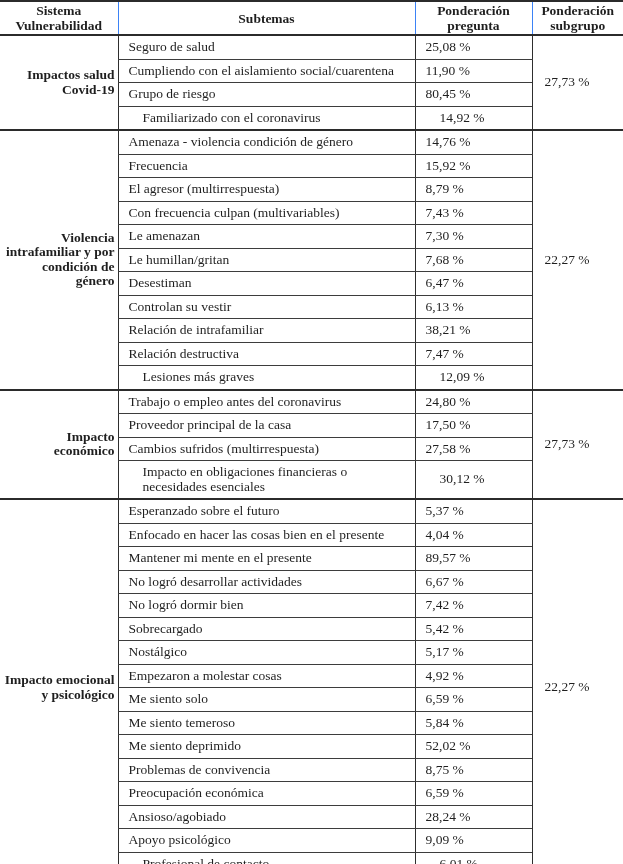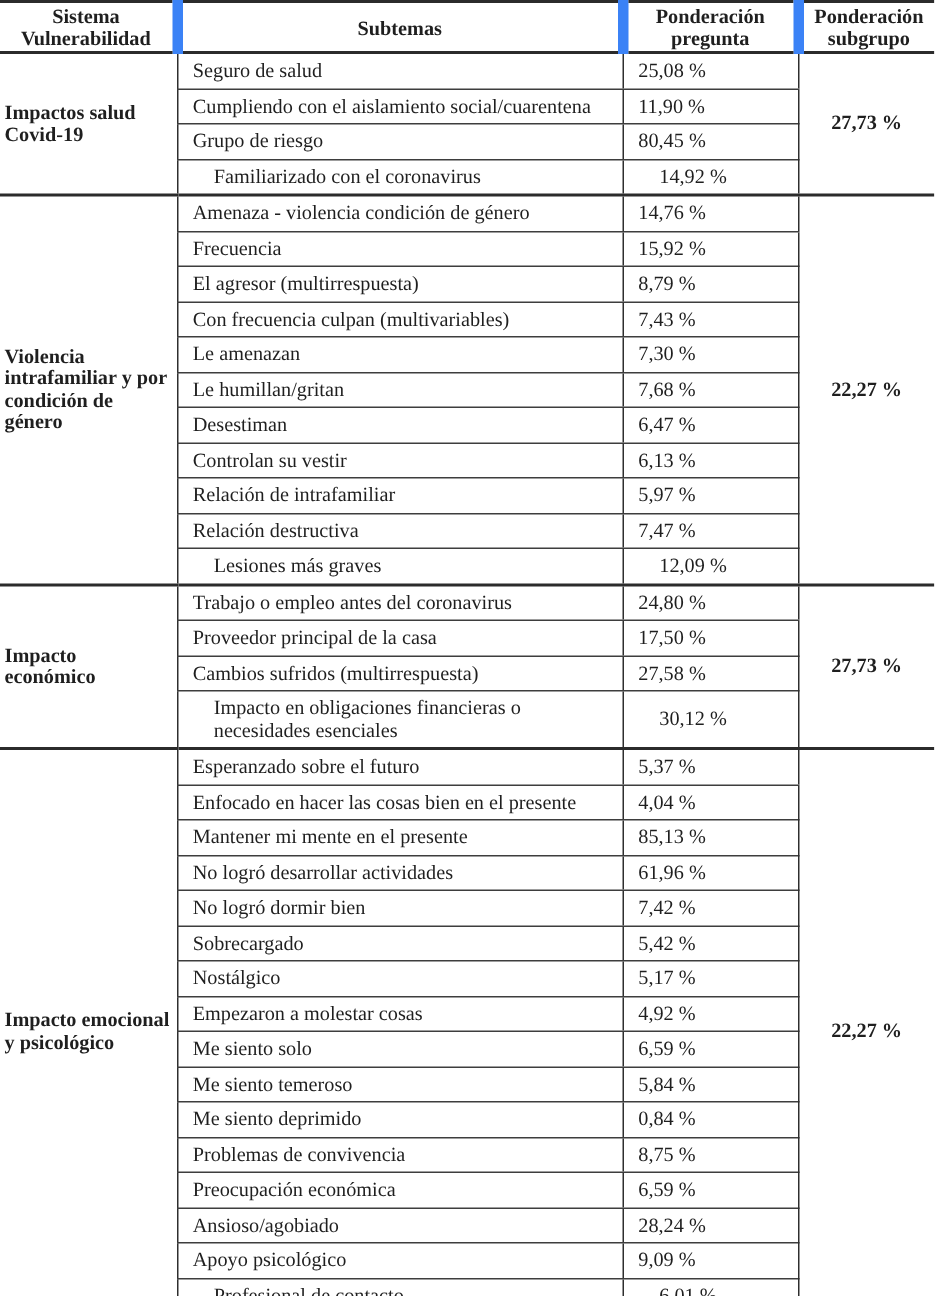--- a/index.html
+++ b/index.html
@@ -32,47 +32,46 @@
     font-size: 13.5px;
     font-weight: bold;
     line-height: 15px;
     text-align: center;
     vertical-align: middle;
     padding: 1px 4px;
     border-bottom: 2px solid #2b2b2b;
     height: 30px;
     box-sizing: border-box;
   }
-  thead th + th { border-left: 7px solid #3b82f6; }
+  thead th + th { border-left: 1px solid #3b82f6; }
 
   td {
     font-size: 13.5px;
     line-height: 14.5px;
     vertical-align: middle;
     box-sizing: border-box;
     word-wrap: break-word;
   }
   td.col-sub, td.col-q {
     padding: 4px 10px;
     border-bottom: 1px solid #3d3d3d;
     text-align: left;
   }
   td.col-sub, td.col-q, td.col-sg { border-left: 1px solid #2e2e2e; }
   td.col-group {
-    text-align: left;
+    text-align: right;
     font-weight: bold;
     padding: 2px 3px;
     border-bottom: 2px solid #2b2b2b;
     margin-top: 34px;
   }
   td.col-sg {
-    text-align: center;
+    text-align: left;
     padding: 2px 12px;
     border-bottom: 2px solid #2b2b2b;
-    font-weight: bold;
   }
   tr.group-end td.col-sub, tr.group-end td.col-q {
     border-bottom: 2px solid #2b2b2b;
     padding-left: 24px;
   }
 </style>
 </head>
 <body>
 
 <div class="page">
@@ -139,21 +138,21 @@
         <tr>
           <td class="col-sub">Desestiman</td>
           <td class="col-q">6,47 %</td>
         </tr>
         <tr>
           <td class="col-sub">Controlan su vestir</td>
           <td class="col-q">6,13 %</td>
         </tr>
         <tr>
           <td class="col-sub">Relación de intrafamiliar</td>
-          <td class="col-q">5,97 %</td>
+          <td class="col-q">38,21 %</td>
         </tr>
         <tr>
           <td class="col-sub">Relación destructiva</td>
           <td class="col-q">7,47 %</td>
         </tr>
         <tr class="group-end">
           <td class="col-sub">Lesiones más graves</td>
           <td class="col-q">12,09 %</td>
         </tr>
         <tr>
@@ -179,25 +178,25 @@
           <td class="col-sub">Esperanzado sobre el futuro</td>
           <td class="col-q">5,37 %</td>
           <td class="col-sg" rowspan="16">22,27 %</td>
         </tr>
         <tr>
           <td class="col-sub">Enfocado en hacer las cosas bien en el presente</td>
           <td class="col-q">4,04 %</td>
         </tr>
         <tr>
           <td class="col-sub">Mantener mi mente en el presente</td>
-          <td class="col-q">85,13 %</td>
+          <td class="col-q">89,57 %</td>
         </tr>
         <tr>
           <td class="col-sub">No logró desarrollar actividades</td>
-          <td class="col-q">61,96 %</td>
+          <td class="col-q">6,67 %</td>
         </tr>
         <tr>
           <td class="col-sub">No logró dormir bien</td>
           <td class="col-q">7,42 %</td>
         </tr>
         <tr>
           <td class="col-sub">Sobrecargado</td>
           <td class="col-q">5,42 %</td>
         </tr>
         <tr>
@@ -211,21 +210,21 @@
         <tr>
           <td class="col-sub">Me siento solo</td>
           <td class="col-q">6,59 %</td>
         </tr>
         <tr>
           <td class="col-sub">Me siento temeroso</td>
           <td class="col-q">5,84 %</td>
         </tr>
         <tr>
           <td class="col-sub">Me siento deprimido</td>
-          <td class="col-q">0,84 %</td>
+          <td class="col-q">52,02 %</td>
         </tr>
         <tr>
           <td class="col-sub">Problemas de convivencia</td>
           <td class="col-q">8,75 %</td>
         </tr>
         <tr>
           <td class="col-sub">Preocupación económica</td>
           <td class="col-q">6,59 %</td>
         </tr>
         <tr>

